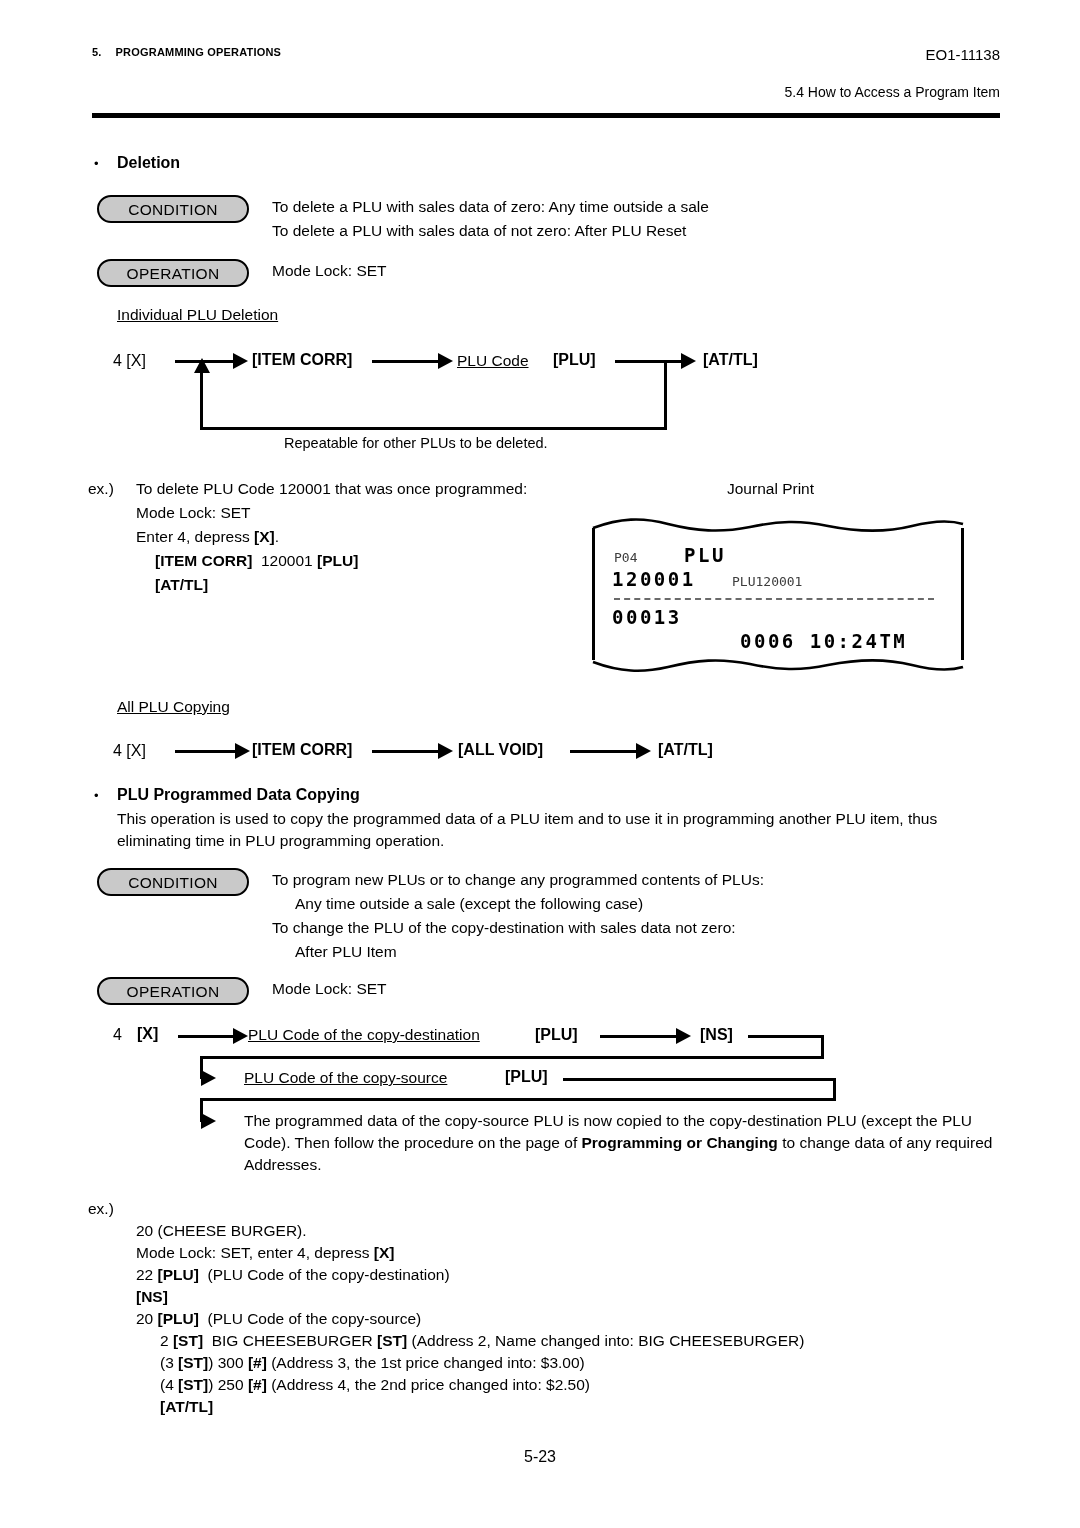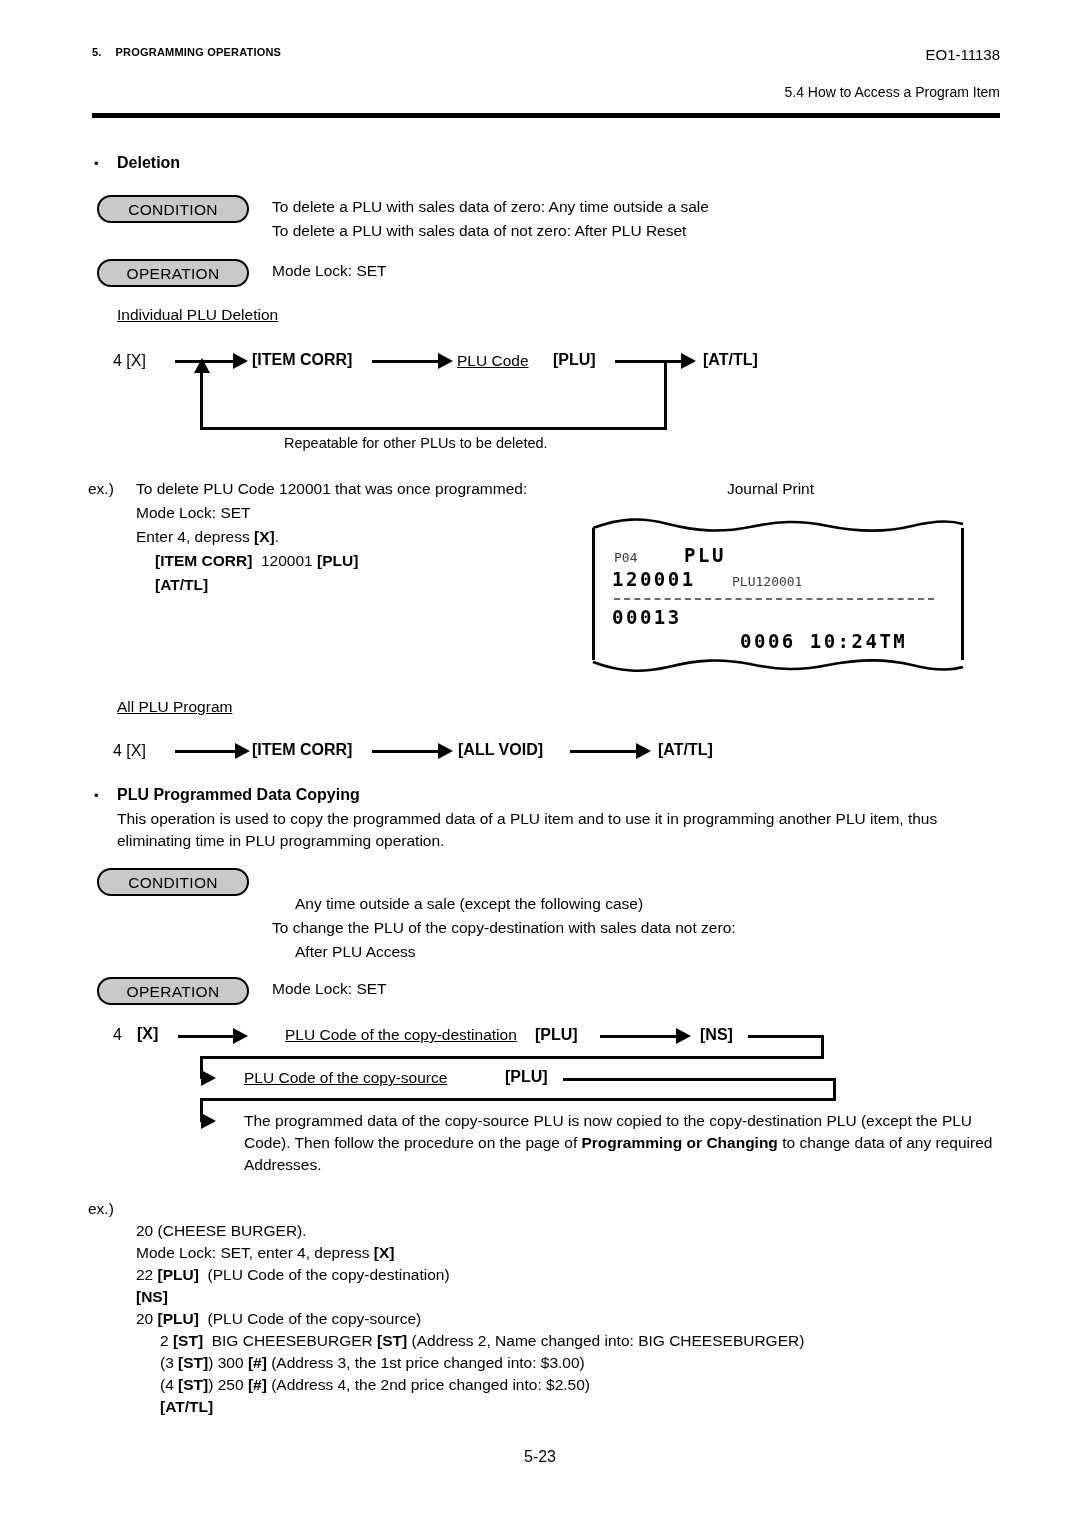--- a/index.html
+++ b/index.html
@@ -124,52 +124,53 @@
     <div class="rtext r-small" style="left:140px; top:54px;">PLU120001</div>
     <div class="dashrow"></div>
     <div class="rtext r-big" style="left:20px; top:86px;">00013</div>
     <div class="rtext r-big" style="left:148px; top:110px;">0006 10:24TM</div>
 
     <svg class="wave" style="top:136px;" width="372" height="22" viewBox="0 0 372 22">
       <path d="M1,6 C28,16 50,17 76,11 C104,4 128,2 158,8 C186,14 208,15 236,9 C266,3 292,2 320,9 C340,14 358,15 371,11" fill="none" stroke="#000" stroke-width="2.6"></path>
     </svg>
   </div>
 
-  <div class="t u" style="left:117px; top:697px;">All PLU Program</div>
+  <div class="t u" style="left:117px; top:697px;">All PLU Copying</div>
   <div>
     <div class="t" style="left:113px; top:740px; font-size:16px;">4 [X]</div>
     <div class="hline" style="left:175px; top:750px; width:62px;"></div>
     <div class="arrow-r" style="left:235px; top:743px;"></div>
     <div class="t b" style="left:252px; top:739px; font-size:16px;">[ITEM CORR]</div>
     <div class="hline" style="left:372px; top:750px; width:68px;"></div>
     <div class="arrow-r" style="left:438px; top:743px;"></div>
     <div class="t b" style="left:458px; top:739px; font-size:16px;">[ALL VOID]</div>
     <div class="hline" style="left:570px; top:750px; width:68px;"></div>
     <div class="arrow-r" style="left:636px; top:743px;"></div>
     <div class="t b" style="left:658px; top:739px; font-size:16px;">[AT/TL]</div>
   </div>
 
   <div class="bullet" style="left:94px; top:788px;">•</div>
   <div class="t b" style="left:117px; top:784px; font-size:16px;">PLU Programmed Data Copying</div>
   <div class="wrapbox" style="left:117px; top:808px; width:886px;">This operation is used to copy the programmed data of a PLU item and to use it in programming another PLU item, thus eliminating time in PLU programming operation.</div>
 
   <div class="pill" style="left:97px; top:868px; width:152px; height:28px;">CONDITION</div>
+  <div class="t" style="left:272px; top:870px;">To program new PLUs or to change any programmed contents of PLUs:</div>
   <div class="t" style="left:295px; top:894px;">Any time outside a sale (except the following case)</div>
   <div class="t" style="left:272px; top:918px;">To change the PLU of the copy-destination with sales data not zero:</div>
-  <div class="t" style="left:295px; top:942px;">After PLU Access</div>
+  <div class="t" style="left:295px; top:942px;">After PLU Item</div>
 
   <div class="pill" style="left:97px; top:977px; width:152px; height:28px;">OPERATION</div>
   <div class="t" style="left:272px; top:979px;">Mode Lock:  SET</div>
 
   <div>
     <div class="t" style="left:113px; top:1024px; font-size:16px;">4</div>
     <div class="t b" style="left:137px; top:1023px; font-size:16px;">[X]</div>
     <div class="hline" style="left:178px; top:1035px; width:57px;"></div>
     <div class="arrow-r" style="left:233px; top:1028px;"></div>
-    <div class="t u" style="left:248px; top:1025px;margin-left:37px;">PLU Code of the copy-destination</div>
+    <div class="t u" style="left:248px; top:1025px;">PLU Code of the copy-destination</div>
     <div class="t b" style="left:535px; top:1024px; font-size:16px;">[PLU]</div>
     <div class="hline" style="left:600px; top:1035px; width:78px;"></div>
     <div class="arrow-r" style="left:676px; top:1028px;"></div>
     <div class="t b" style="left:700px; top:1024px; font-size:16px;">[NS]</div>
 
     <div class="hline" style="left:748px; top:1035px; width:76px;"></div>
     <div class="vline" style="left:821px; top:1035px; height:24px;"></div>
     <div class="hline" style="left:200px; top:1056px; width:624px;"></div>
     <div class="vline" style="left:200px; top:1056px; height:23px;"></div>
     <div class="arrow-r" style="left:201px; top:1070px;"></div>

